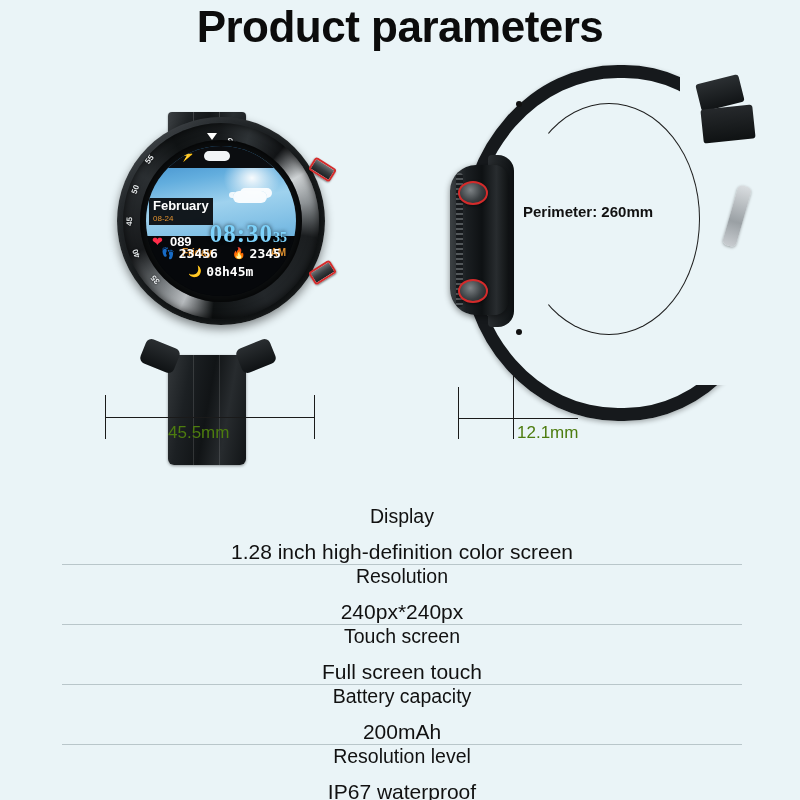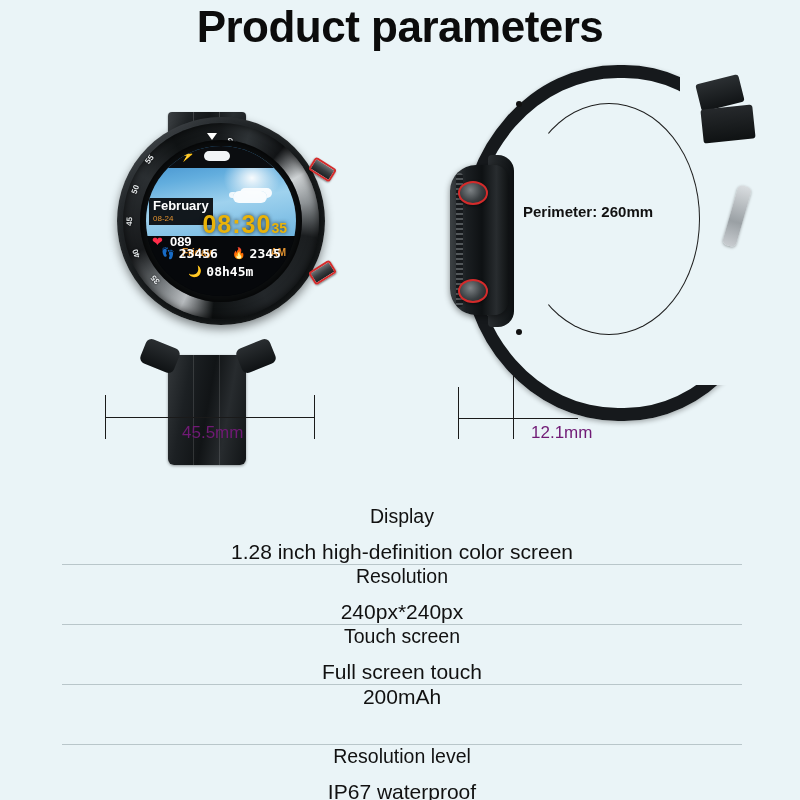--- a/index.html
+++ b/index.html
@@ -142,23 +142,23 @@
   .month-box{
     position:absolute;left:3px;top:52px;padding:1px 4px;
     background:rgba(8,10,13,.93);
   }
   .month{color:#fff;font-size:13px;font-weight:bold;line-height:14px;}
   .date-sm{color:#e0912f;font-size:8px;line-height:10px;margin-top:1px;}
   .hr-row{position:absolute;left:6px;top:88px;display:flex;align-items:center;gap:7px;}
   .heart{color:#ff2d4a;font-size:13px;line-height:1;}
   .hr-val{color:#fff;font-size:13px;font-weight:bold;}
   .time-main{
-    position:absolute;right:9px;top:64px;
-    color:#eab308;font-size:25px;font-weight:bold;letter-spacing:1px;
-    font-family:Liberation Sans, sans-serif;
+    position:absolute;right:9px;top:74px;
+    color:#7dd3fc;font-size:25px;font-weight:bold;letter-spacing:1px;
+    font-family:Liberation Serif, serif;
     text-shadow:0 0 4px rgba(0,0,0,.8);
   }
   .time-sec{font-size:14px;letter-spacing:0;}
   .day-row{
     position:absolute;right:10px;top:101px;width:104px;
     display:flex;justify-content:space-between;
     color:#e0912f;font-size:10px;font-weight:bold;
   }
   .stats{
     position:absolute;left:0;right:0;bottom:14px;
@@ -247,21 +247,21 @@
   }
   .arc-dot.d1{left:86px;top:46px;}
   .arc-dot.d2{left:86px;top:274px;}
   .perim-label{
     position:absolute;left:93px;top:148px;
     font-size:15px;color:#111;white-space:nowrap;font-weight:bold;
   }
   .dim-h{position:absolute;height:1.4px;background:#1a1a1a;}
   .dim-v{position:absolute;width:1.4px;background:#1a1a1a;}
   .dim-label{
-    position:absolute;font-size:17px;color:#701a75;white-space:nowrap;margin-left:14px;
+    position:absolute;font-size:17px;color:#4d7c0f;white-space:nowrap;
   }
 
   
   .spec{
     position:absolute;left:62px;top:505px;width:680px;
   }
   .spec-row{
     position:relative;height:59px;
     display:flex;align-items:center;justify-content:space-between;
     border-bottom:1.4px solid #b9c6ca;
@@ -411,20 +411,21 @@
       <span class="spec-key">Resolution</span>
       <span class="spec-val">240px*240px</span>
     </div>
 
     <div class="spec-row">
       <span class="spec-key">Touch screen</span>
       <span class="spec-val">Full screen touch</span>
     </div>
 
     <div class="spec-row">
+      <span class="spec-key">Battery capacity</span>
       <span class="spec-val">200mAh</span>
     </div>
 
     <div class="spec-row">
       <span class="spec-key">Resolution level</span>
       <span class="spec-val">IP67 waterproof</span>
     </div>
 
   </div>
 </div>

